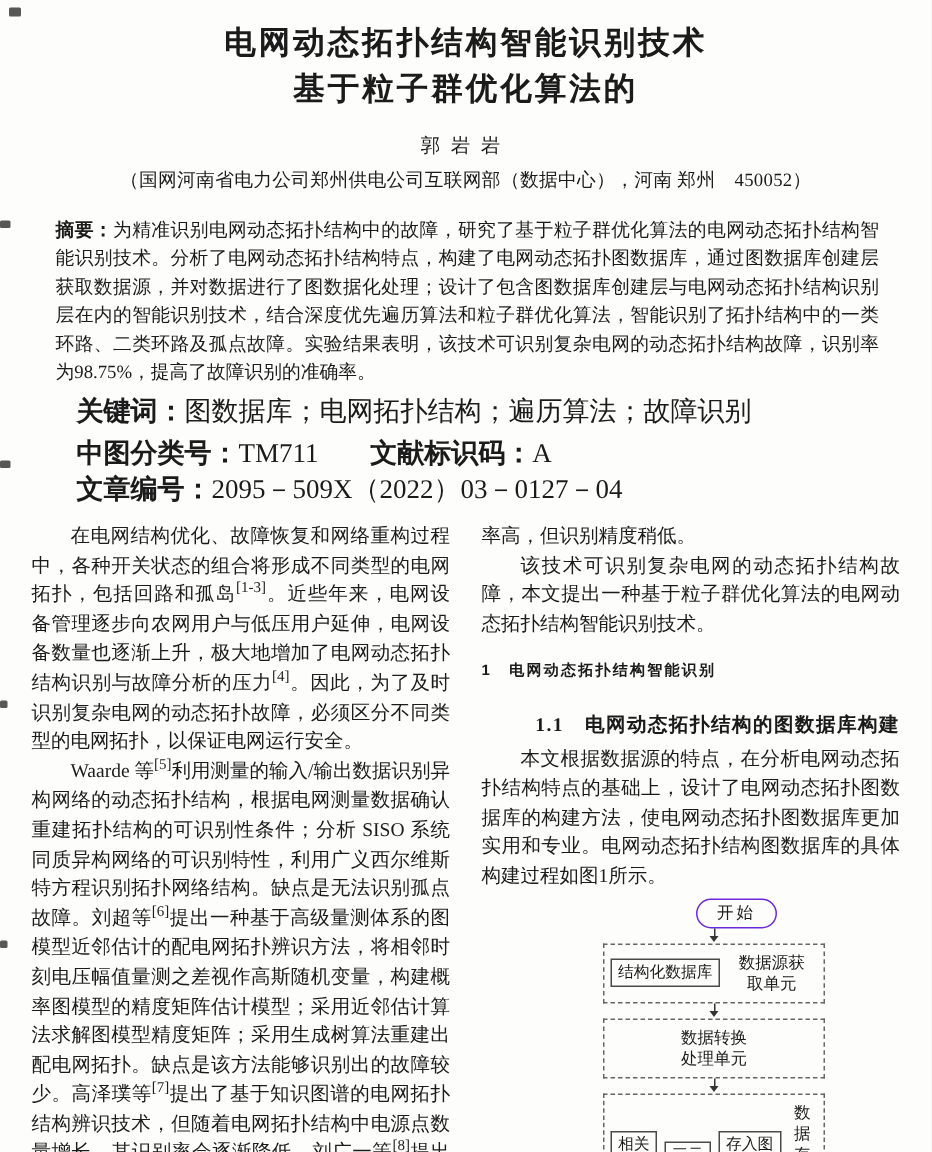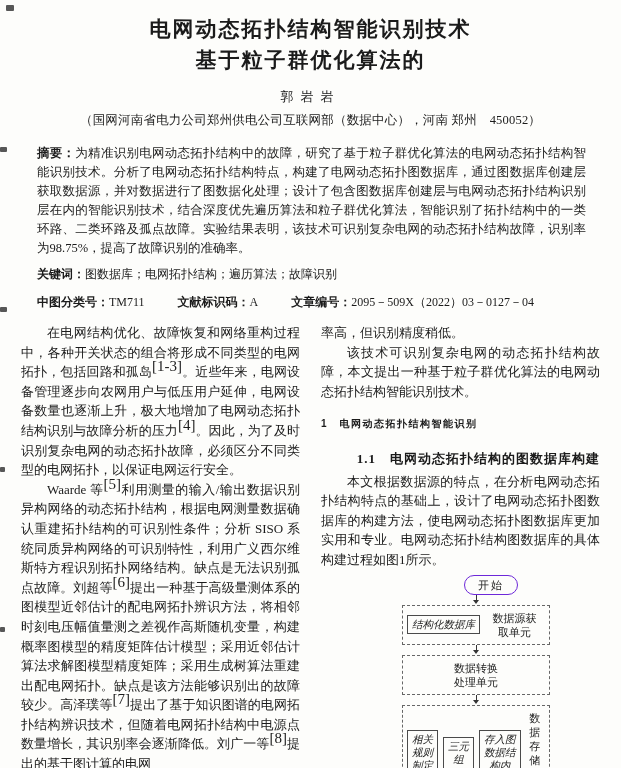--- a/index.html
+++ b/index.html
@@ -16,30 +16,30 @@
   .title {
     font-family:"Liberation Sans","DejaVu Sans",sans-serif;
     font-size:21px; font-weight:700; line-height:31px; letter-spacing:2px;
   }
   .author { font-size:13px; margin-top:13px; letter-spacing:7px; }
   .affiliation { font-size:12.5px; margin-top:6px; letter-spacing:.2px; }
 
   
   .front-block { margin:15px 35px 0 37px; font-size:12.5px; line-height:19px; text-align:justify; }
   .b-label { font-weight:700; font-family:"Liberation Sans","DejaVu Sans",sans-serif; }
-  .meta-row { margin:4px 35px 0 37px; font-size:12px; line-height:24px; }
+  .meta-row { margin:4px 35px 0 51px; font-size:18px; line-height:24px; }
   .meta-item { display:inline-block; margin-right:30px; }
   .meta-item:last-child { margin-right:0; }
 
   
   .columns { display:flex; gap:21px; padding:0 21px; margin-top:9px; }
   .col { width:279px; font-size:13px; line-height:19.6px; text-align:justify; }
   .col p { margin:0; }
   p.indent { text-indent:2em; }
-  sup { font-size:15px; line-height:0; vertical-align:super; letter-spacing:0; }
+  sup { font-size:10px; line-height:0; vertical-align:super; letter-spacing:0; }
 
   h1.sec {
     font-family:"Liberation Sans","DejaVu Sans",sans-serif;
     font-size:10px; font-weight:700; margin:13px 0 8px 0; letter-spacing:1.5px; text-align:left;
   }
   h2.sec { font-size:13px; font-weight:700; margin:15px 0 3px 0; letter-spacing:1px; text-align:right; }
 
   
   .figure { width:158px; margin:5px auto 0 76px; display:flex; flex-direction:column; align-items:center; }
   .oval {
@@ -49,21 +49,21 @@
   .fc-arrow { display:flex; flex-direction:column; align-items:center; height:10px; }
   .fc-arrow .aline { width:1px; height:5px; background:#333; }
   .fc-arrow .ahead {
     width:0; height:0;
     border-left:3px solid transparent; border-right:3px solid transparent; border-top:4px solid #333;
   }
   .fc-unit {
     width:148px; border:1px dashed #666; display:flex; align-items:center;
     padding:5px 4px; gap:4px; box-sizing:border-box; background:#fdfdfb;
   }
-  .unit-boxes { display:flex; align-items:center; gap:5px; flex:0 0 auto;font-style:italic; }
+  .unit-boxes { display:flex; align-items:center; gap:5px; flex:0 0 auto; }
   .fbox {
     border:1px solid #4a4a4a; font-size:10.5px; line-height:13px;
     padding:2px 4px; text-align:center; background:#fdfdfb;
   }
   .unit-label { flex:1 1 auto; font-size:11px; line-height:14px; text-align:center; }
 </style>
 </head>
 <body>
 
 <div class="page">

